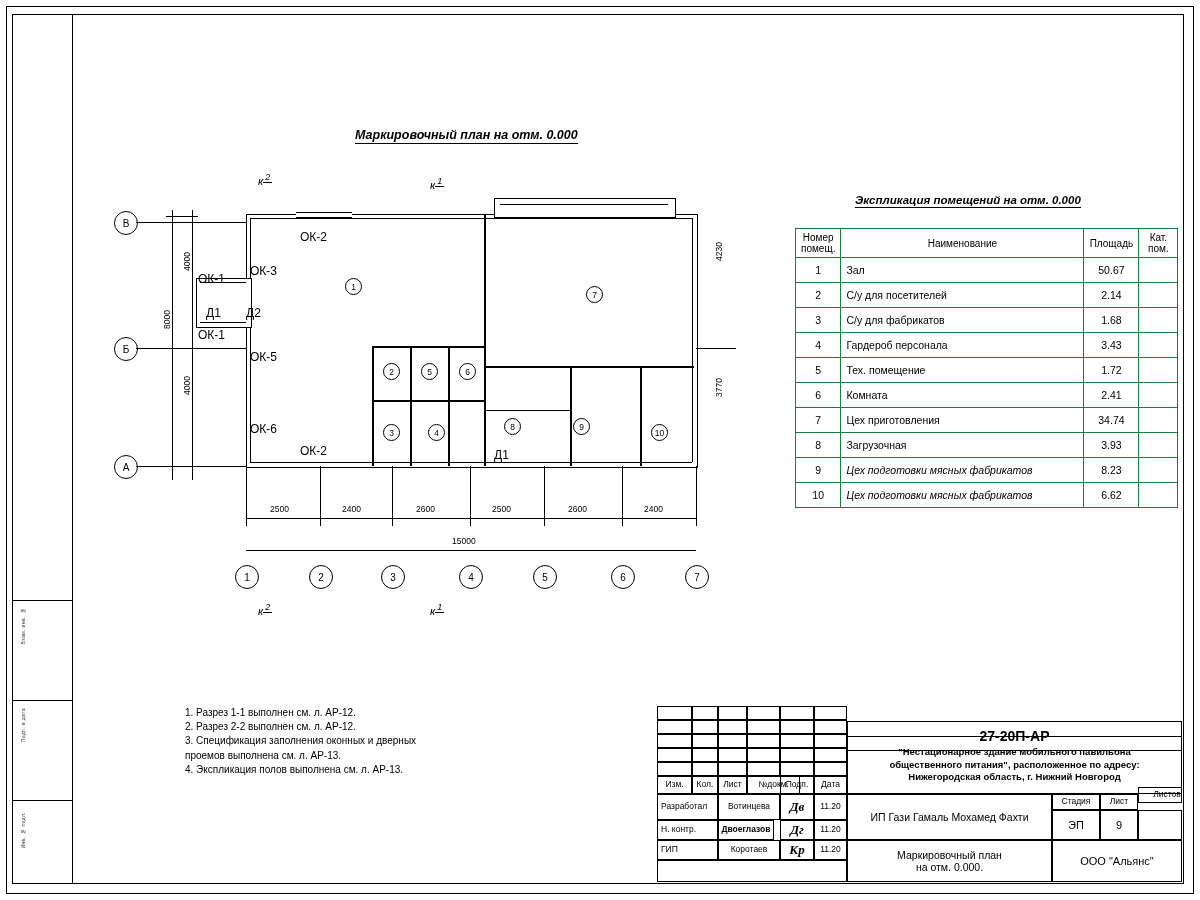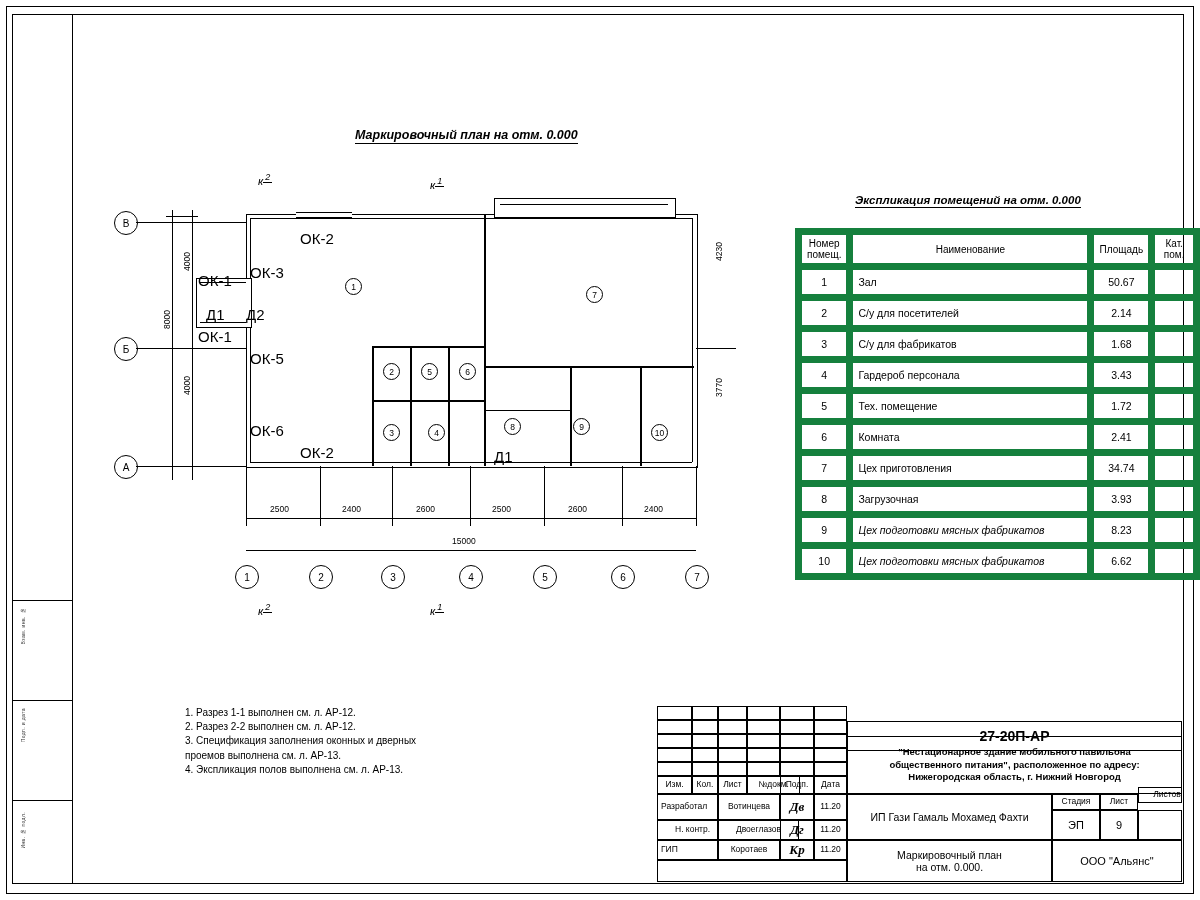--- a/index.html
+++ b/index.html
@@ -17,29 +17,29 @@
   .title-expl{position:absolute;left:855px;top:194px;font-style:italic;font-size:11.5px;font-weight:bold;border-bottom:1px solid #000;padding-bottom:1px;}
 
   
   .plan{position:absolute;left:100px;top:160px;width:730px;height:470px;}
   .ln{position:absolute;background:#000;}
   .h{height:1px;}
   .v{width:1px;}
   .wall{position:absolute;border:1px solid #000;background:#fff;}
   .circ{position:absolute;width:22px;height:22px;border:1px solid #000;border-radius:50%;display:flex;align-items:center;justify-content:center;font-size:10px;background:#fff;}
   .circ-s{position:absolute;width:15px;height:15px;border:1px solid #000;border-radius:50%;display:flex;align-items:center;justify-content:center;font-size:8.5px;background:#fff;}
-  .lbl{position:absolute;font-size:15px;white-space:nowrap;}
+  .lbl{position:absolute;font-size:12px;white-space:nowrap;}
   .dimlbl{position:absolute;font-size:8.5px;}
   .vdim{position:absolute;font-size:8.5px;writing-mode:vertical-rl;transform:rotate(180deg);}
   .sec{position:absolute;font-size:11px;font-style:italic;}
   .sec sup{font-size:9px;border-bottom:1px solid #000;padding:0 2px;}
 
   
   table.expl{position:absolute;left:795px;top:228px;border-collapse:collapse;font-size:10.5px;}
-  table.expl th,table.expl td{border:7px solid #15803d;padding:3px 5px;height:18px;}
+  table.expl th,table.expl td{border:1px solid #15803d;padding:3px 5px;height:18px;}
   table.expl th{font-weight:normal;text-align:center;font-size:10px;}
   td.num{text-align:center;width:26px;}
   td.nm{width:232px;}
   td.ar{text-align:center;width:44px;}
   td.kt{width:28px;}
   td.it{text-align:right;font-size:10.5px;}
   .ital{font-style:italic;}
 
   
   .notes{position:absolute;left:185px;top:706px;font-size:10px;line-height:1.42;}
@@ -288,22 +288,22 @@
     <div class="cell" style="left:61px;top:70px;width:29px;height:18px;">Лист</div>
     <div class="cell" style="left:90px;top:70px;width:53px;height:18px;">№докм.</div>
     <div class="cell" style="left:123px;top:70px;width:34px;height:18px;">Подп.</div>
     <div class="cell" style="left:157px;top:70px;width:33px;height:18px;">Дата</div>
 
     <div class="cell" style="left:0;top:88px;width:61px;height:26px;justify-content:flex-start;padding-left:3px;">Разработал</div>
     <div class="cell" style="left:61px;top:88px;width:62px;height:26px;">Вотинцева</div>
     <div class="cell sig" style="left:123px;top:88px;width:34px;height:26px;">Дв</div>
     <div class="cell" style="left:157px;top:88px;width:33px;height:26px;">11.20</div>
 
-    <div class="cell" style="left:0;top:114px;width:61px;height:20px;justify-content:flex-start;padding-left:17px;">Н. контр.</div>
-    <div class="cell" style="left:61px;top:114px;width:81px;height:20px;">Двоеглазов</div>
+    <div class="cell" style="left:0;top:114px;width:61px;height:20px;justify-content:flex-start;padding-left:3px;">Н. контр.</div>
+    <div class="cell" style="left:61px;top:114px;width:56px;height:20px;font-weight:bold;">Двоеглазов</div>
     <div class="cell sig" style="left:123px;top:114px;width:34px;height:20px;">Дг</div>
     <div class="cell" style="left:157px;top:114px;width:33px;height:20px;">11.20</div>
 
     <div class="cell" style="left:0;top:134px;width:61px;height:20px;justify-content:flex-start;padding-left:3px;">ГИП</div>
     <div class="cell" style="left:61px;top:134px;width:62px;height:20px;">Коротаев</div>
     <div class="cell sig" style="left:123px;top:134px;width:34px;height:20px;">Кр</div>
     <div class="cell" style="left:157px;top:134px;width:33px;height:20px;">11.20</div>
 
     <div class="cell" style="left:0;top:154px;width:190px;height:22px;"></div>
 

